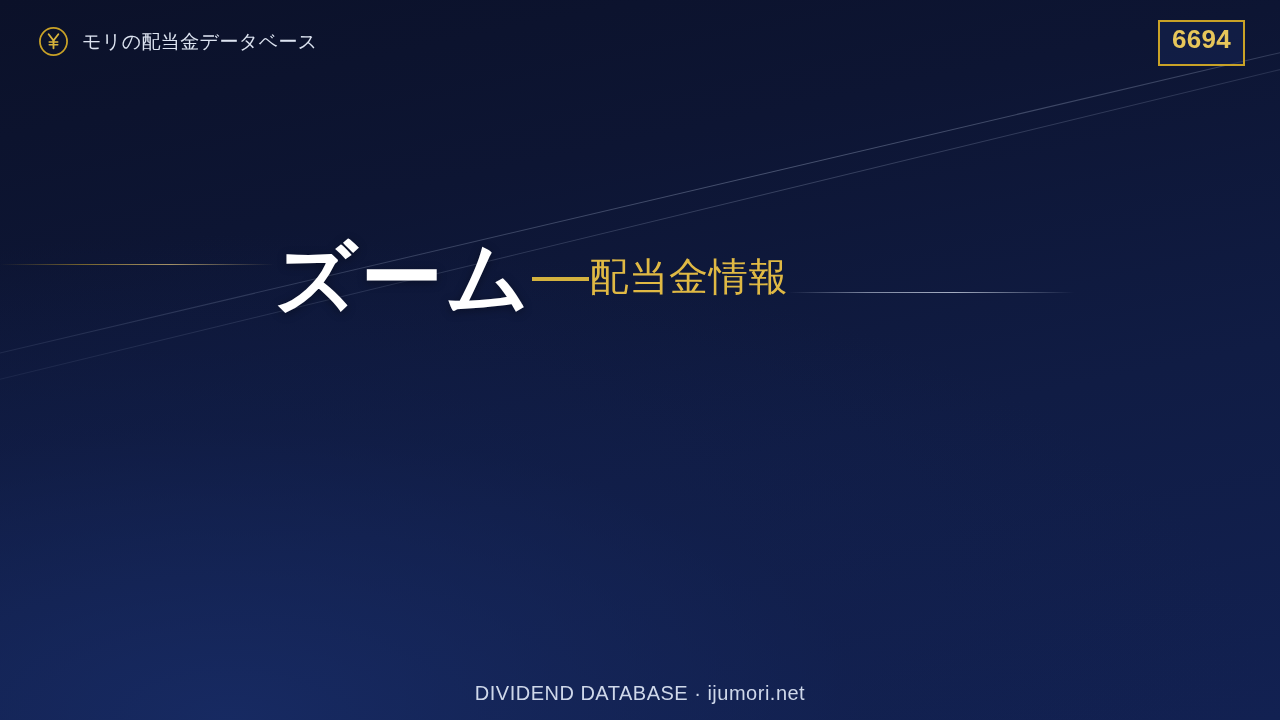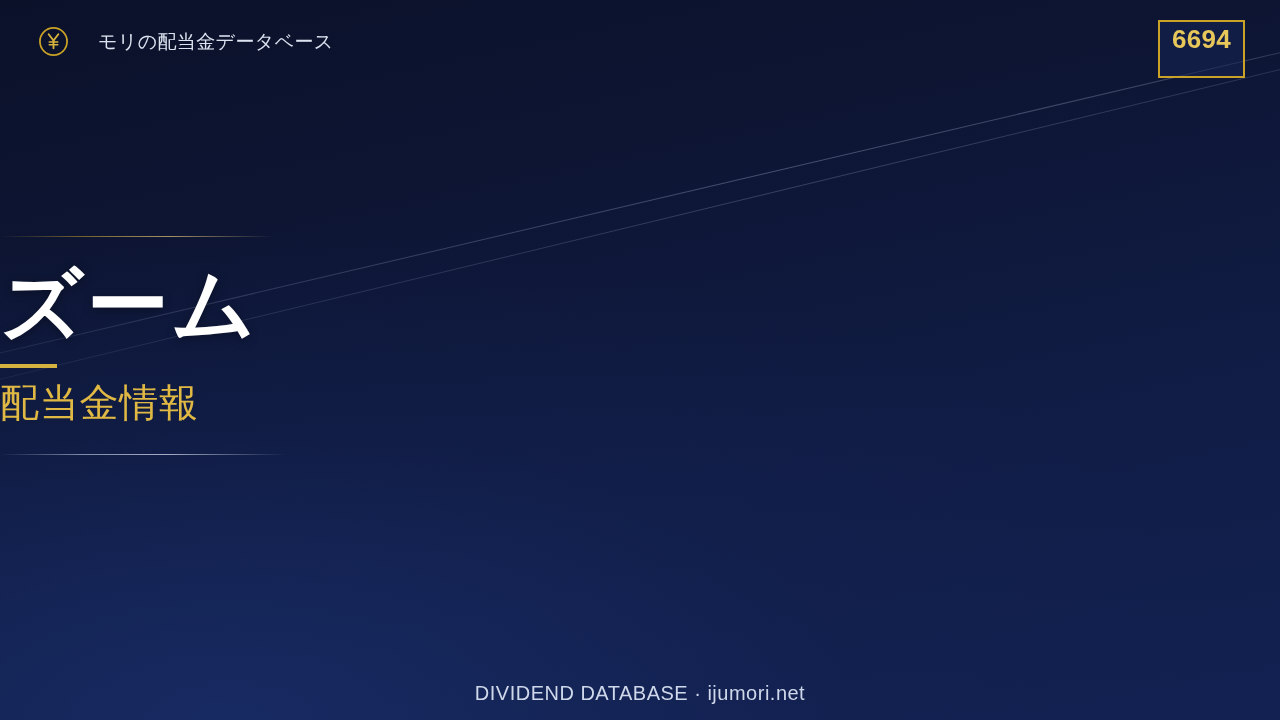--- a/index.html
+++ b/index.html
@@ -49,21 +49,21 @@
     width: 1280px;
     height: 90px;
   }
 
   .brand {
     position: absolute;
     left: 38px;
     top: 26px;
     display: flex;
     align-items: center;
-    gap: 29px;
+    gap: 13px;
   }
 
   .brand-mark {
     width: 31px;
     height: 31px;
     flex: 0 0 auto;
     display: block;
   }
 
   .brand-title {
@@ -72,40 +72,41 @@
     color: #dde4f1;
     white-space: nowrap;
     line-height: 1;
   }
 
   .code-badge {
     position: absolute;
     right: 35px;
     top: 20px;
     min-width: 62px;
-    padding: 4px 12px 24px;
+    padding: 4px 12px 12px;
     border: 2px solid #c9a227;
     background: rgba(21,36,82,0.55);
     color: #e7c65a;
     font-size: 26px;
     font-weight: bold;
     letter-spacing: 0.01em;
     text-align: center;
     line-height: 1;
     box-sizing: border-box;
   }
 
   
   .center {
     position: absolute;
     left: 0;
     top: 236px;
     width: 1280px;
     display: flex;
-    flex-direction: column;
+    flex-direction: row;
+    align-items: center;
   }
 
   .rule {
     height: 1px;
     width: 274px;
   }
   .rule-top {
     background: linear-gradient(90deg,
       rgba(201,162,39,0.0) 0%,
       rgba(201,162,39,0.55) 30%,

